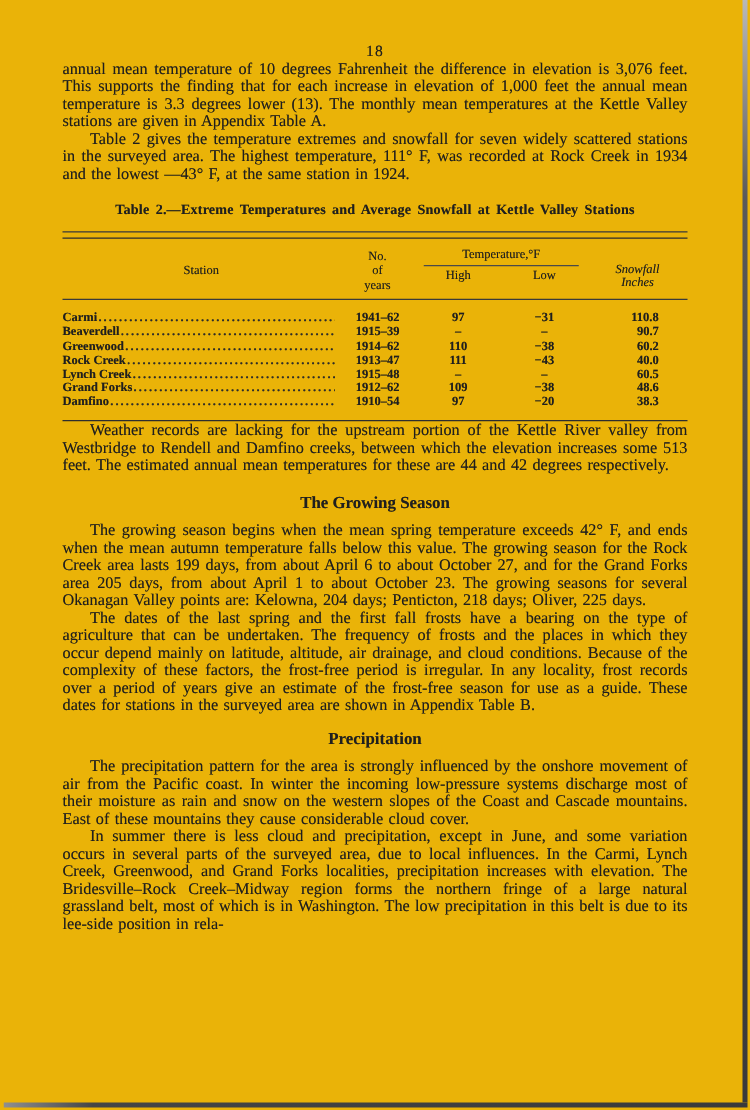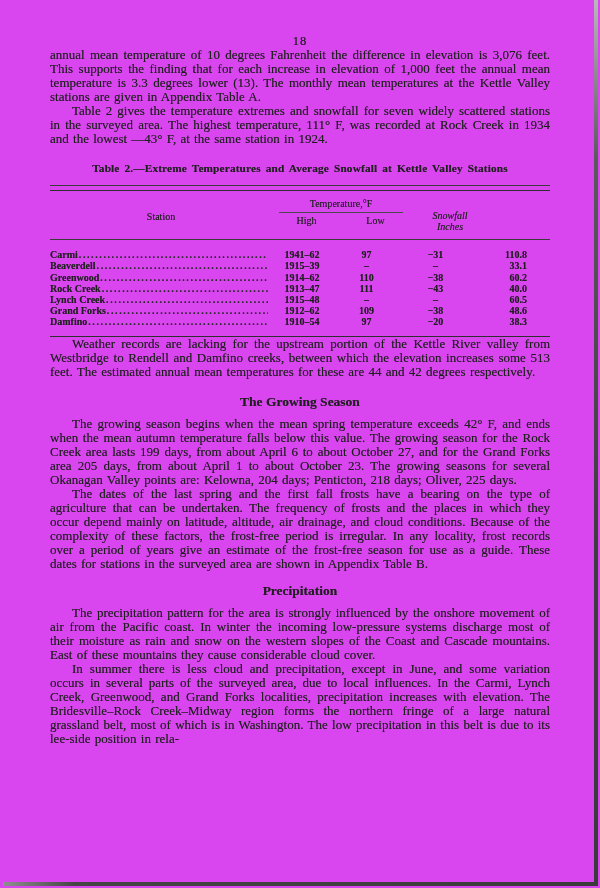--- a/index.html
+++ b/index.html
@@ -1,17 +1,17 @@
 <!DOCTYPE html>
 <html><head>
 <meta charset="utf-8">
 <style>
   html, body { margin:0; padding:0; background:#ffffff; }
   .sheet {
-    position:relative; width:600px; height:888px; background:#d946ef;
+    position:relative; width:600px; height:888px; background:#eab308;
     overflow:hidden; box-sizing:border-box;
     font-family:"Liberation Serif","DejaVu Serif",serif;
     color:#1f1f1f;
   }
   .shadow-right {
     position:absolute; top:0; right:2px; width:4px; height:882px;
     background:linear-gradient(to bottom,#b9b9b9 0%,#5a5a5a 18%,#3e3e3e 60%,#3a3a3a 100%);
   }
   .shadow-bottom {
     position:absolute; left:3px; bottom:2px; height:4px; width:595px;
@@ -84,20 +84,25 @@
 
     <div class="table-wrap">
       <div class="rule"></div>
       <div class="rule-gap"></div>
       <div class="rule-thick"></div>
 
       <div class="thead">
         <div class="c1">
           <span>Station</span>
         </div>
+        <div class="c2">
+          <span>No.</span>
+          <span>of</span>
+          <span>years</span>
+        </div>
         <div class="head-temp-group">
           <div class="head-temp-label">Temperature,°F</div>
           <div class="temp-rule"></div>
           <div class="head-temp-cols">
             <span class="c3">High</span>
             <span class="c4">Low</span>
           </div>
         </div>
         <div class="c5">
           <span>Snowfall</span>
@@ -119,21 +124,21 @@
           <div class="td c5">110.8</div>
         </div>
         <div class="tr">
           <div class="td c1 station-cell">
               <span class="nm">Beaverdell</span>
               <span class="ld"></span>
             </div>
           <div class="td c2">1915–39</div>
           <div class="td c3">–</div>
           <div class="td c4">–</div>
-          <div class="td c5">33.1</div>
+          <div class="td c5">90.7</div>
         </div>
         <div class="tr">
           <div class="td c1 station-cell">
               <span class="nm">Greenwood</span>
               <span class="ld"></span>
             </div>
           <div class="td c2">1914–62</div>
           <div class="td c3">110</div>
           <div class="td c4">−38</div>
           <div class="td c5">60.2</div>

